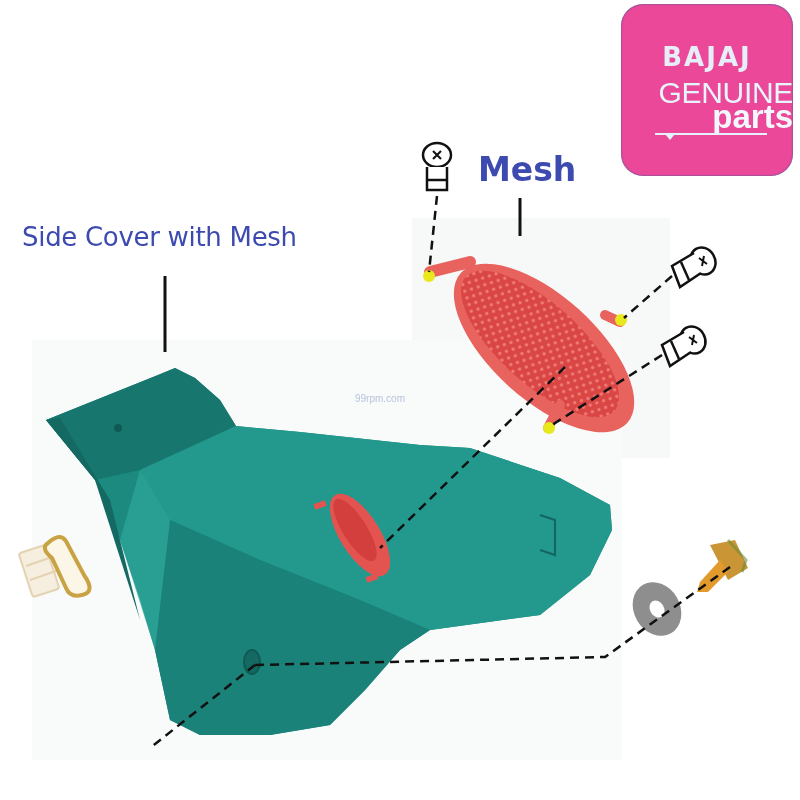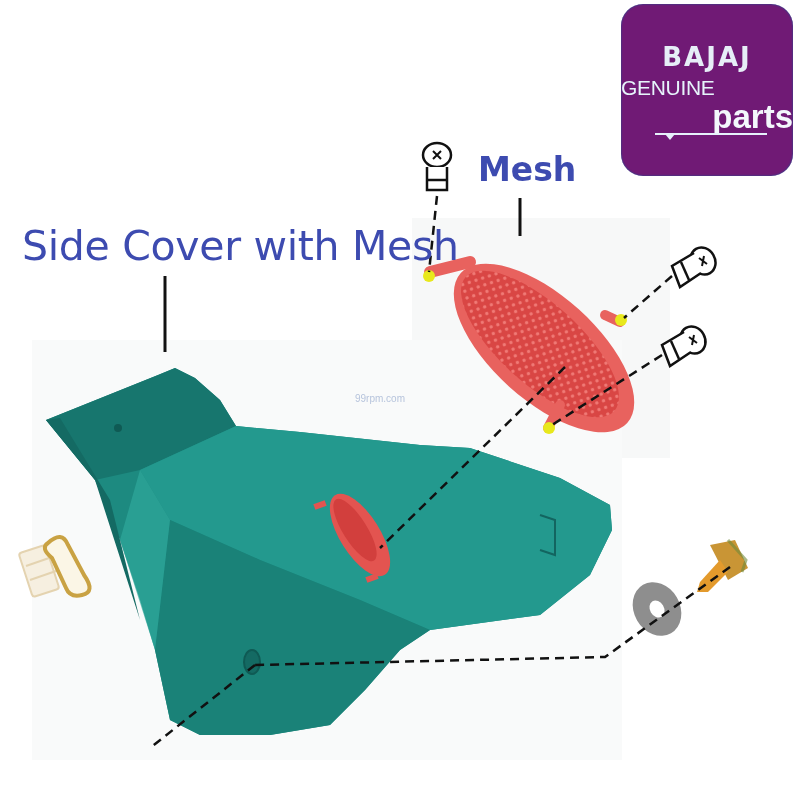--- a/index.html
+++ b/index.html
@@ -1,22 +1,22 @@
 <!DOCTYPE html>
 <html><head>
 <meta charset="utf-8">
 <style>
   html, body { margin:0; padding:0; background:#ffffff; }
   .canvas { position:relative; width:800px; height:800px; overflow:hidden; background:#ffffff; font-family:"Liberation Sans", sans-serif; }
   .label { position:absolute; color:#3d4bb0; font-family:"DejaVu Sans", sans-serif; white-space:nowrap; }
-  .label-side { left:22px; top:222px; font-size:41px; letter-spacing:-0.3px; }
+  .label-side { left:22px; top:222px; font-size:26px; letter-spacing:-0.3px; }
   .label-mesh { left:478px; top:150px; font-size:33px;font-weight:bold; }
-  .logo { position:absolute; left:621px; top:4px; width:172px; height:172px; border-radius:22px; background:#701a75; box-shadow:0 0 2px #0e5c9e inset; }
+  .logo { position:absolute; left:621px; top:4px; width:172px; height:172px; border-radius:22px; background:#ec4899; box-shadow:0 0 2px #0e5c9e inset; }
   .logo-brand { position:absolute; left:0; right:0; top:38px; text-align:center; color:#e6eef7; font-family:"DejaVu Sans", sans-serif; font-weight:bold; font-size:26px; letter-spacing:2px; }
-  .logo-genuine { position:absolute; left:0; right:0; top:72px; text-align:left; color:#e6f4fb; font-family:"Liberation Sans", sans-serif; font-size:21px; letter-spacing:-0.3px; }
+  .logo-genuine { position:absolute; left:0; right:0; top:72px; text-align:right; color:#e6f4fb; font-family:"Liberation Sans", sans-serif; font-size:30px; letter-spacing:-0.3px; }
   .logo-parts { position:absolute; left:0; right:0; top:94px; text-align:right; color:#f3f8fc; font-family:"Liberation Sans", sans-serif; font-weight:bold; font-size:33px; }
   .logo-line { position:absolute; left:34px; width:112px; top:129px; height:2px; background:#e6f2fb; }
   .logo-arrow { position:absolute; left:44px; top:130px; width:0; height:0; border-left:5px solid transparent; border-right:5px solid transparent; border-top:6px solid #e6f2fb; }
   .watermark { position:absolute; left:355px; top:393px; font-size:10px; color:#b7c4dc; font-family:"Liberation Sans", sans-serif; }
   svg.art { position:absolute; left:0; top:0; }
 </style>
 </head>
 <body>
 
 <div class="canvas">

